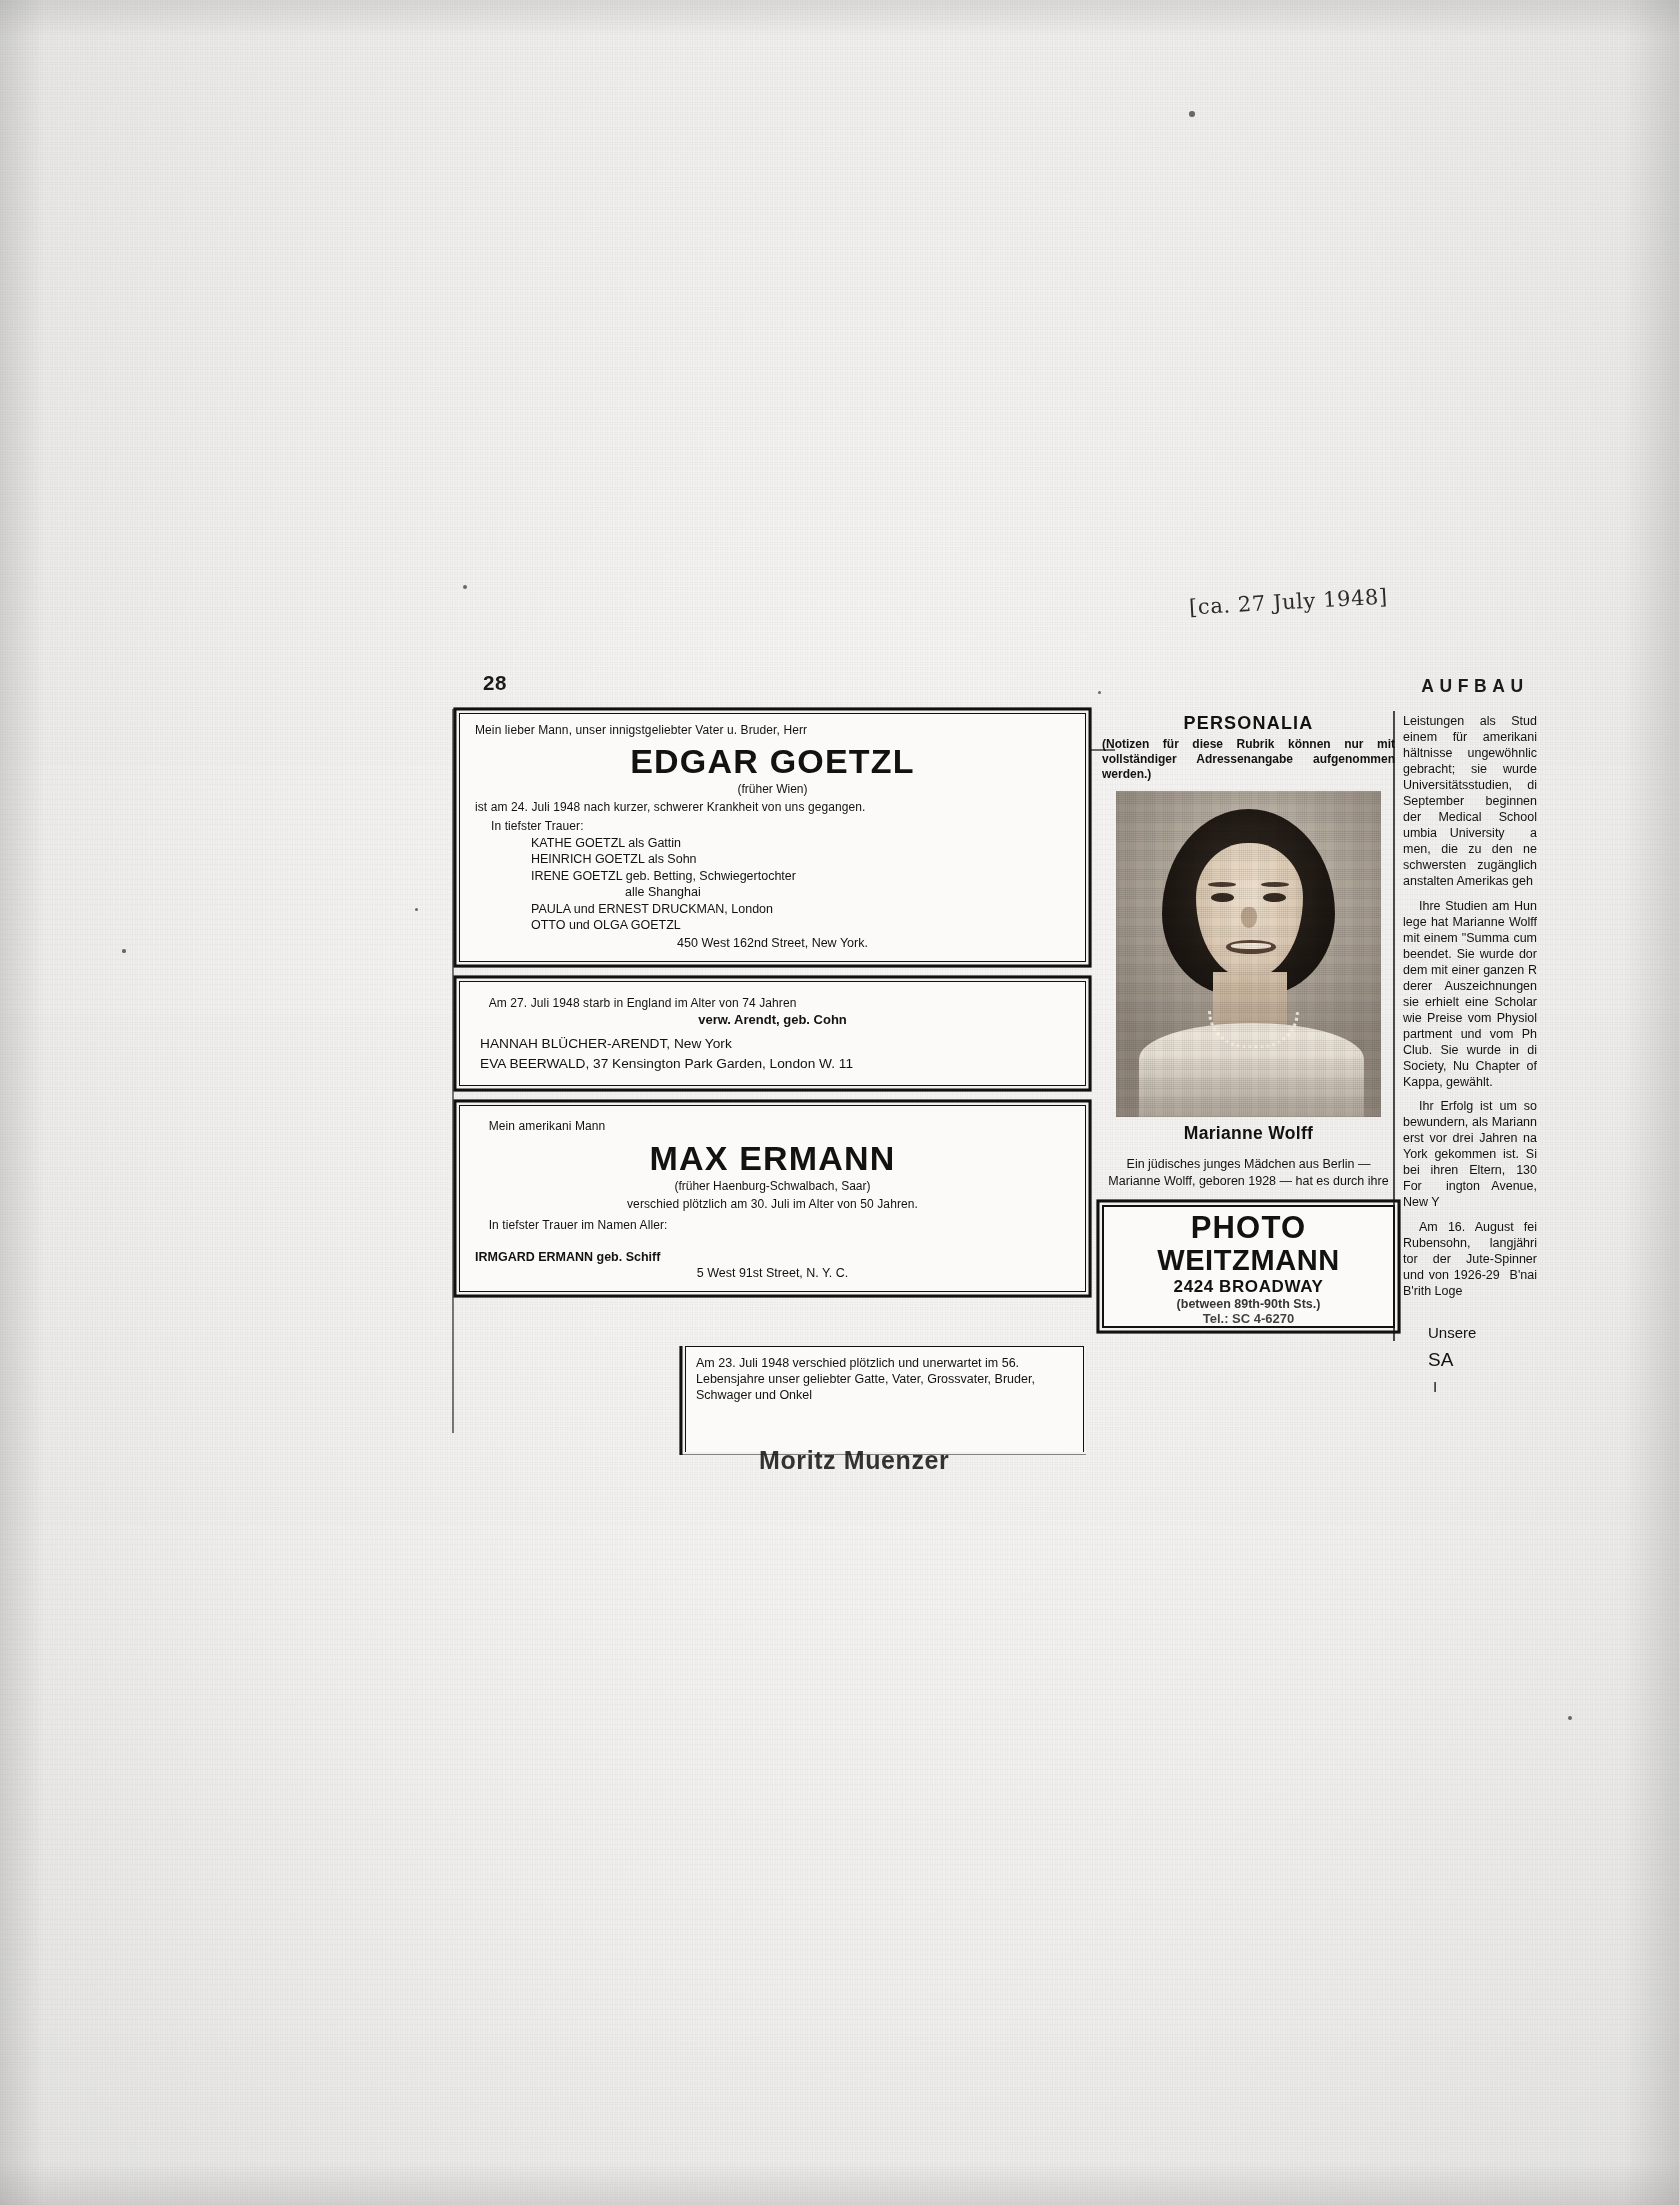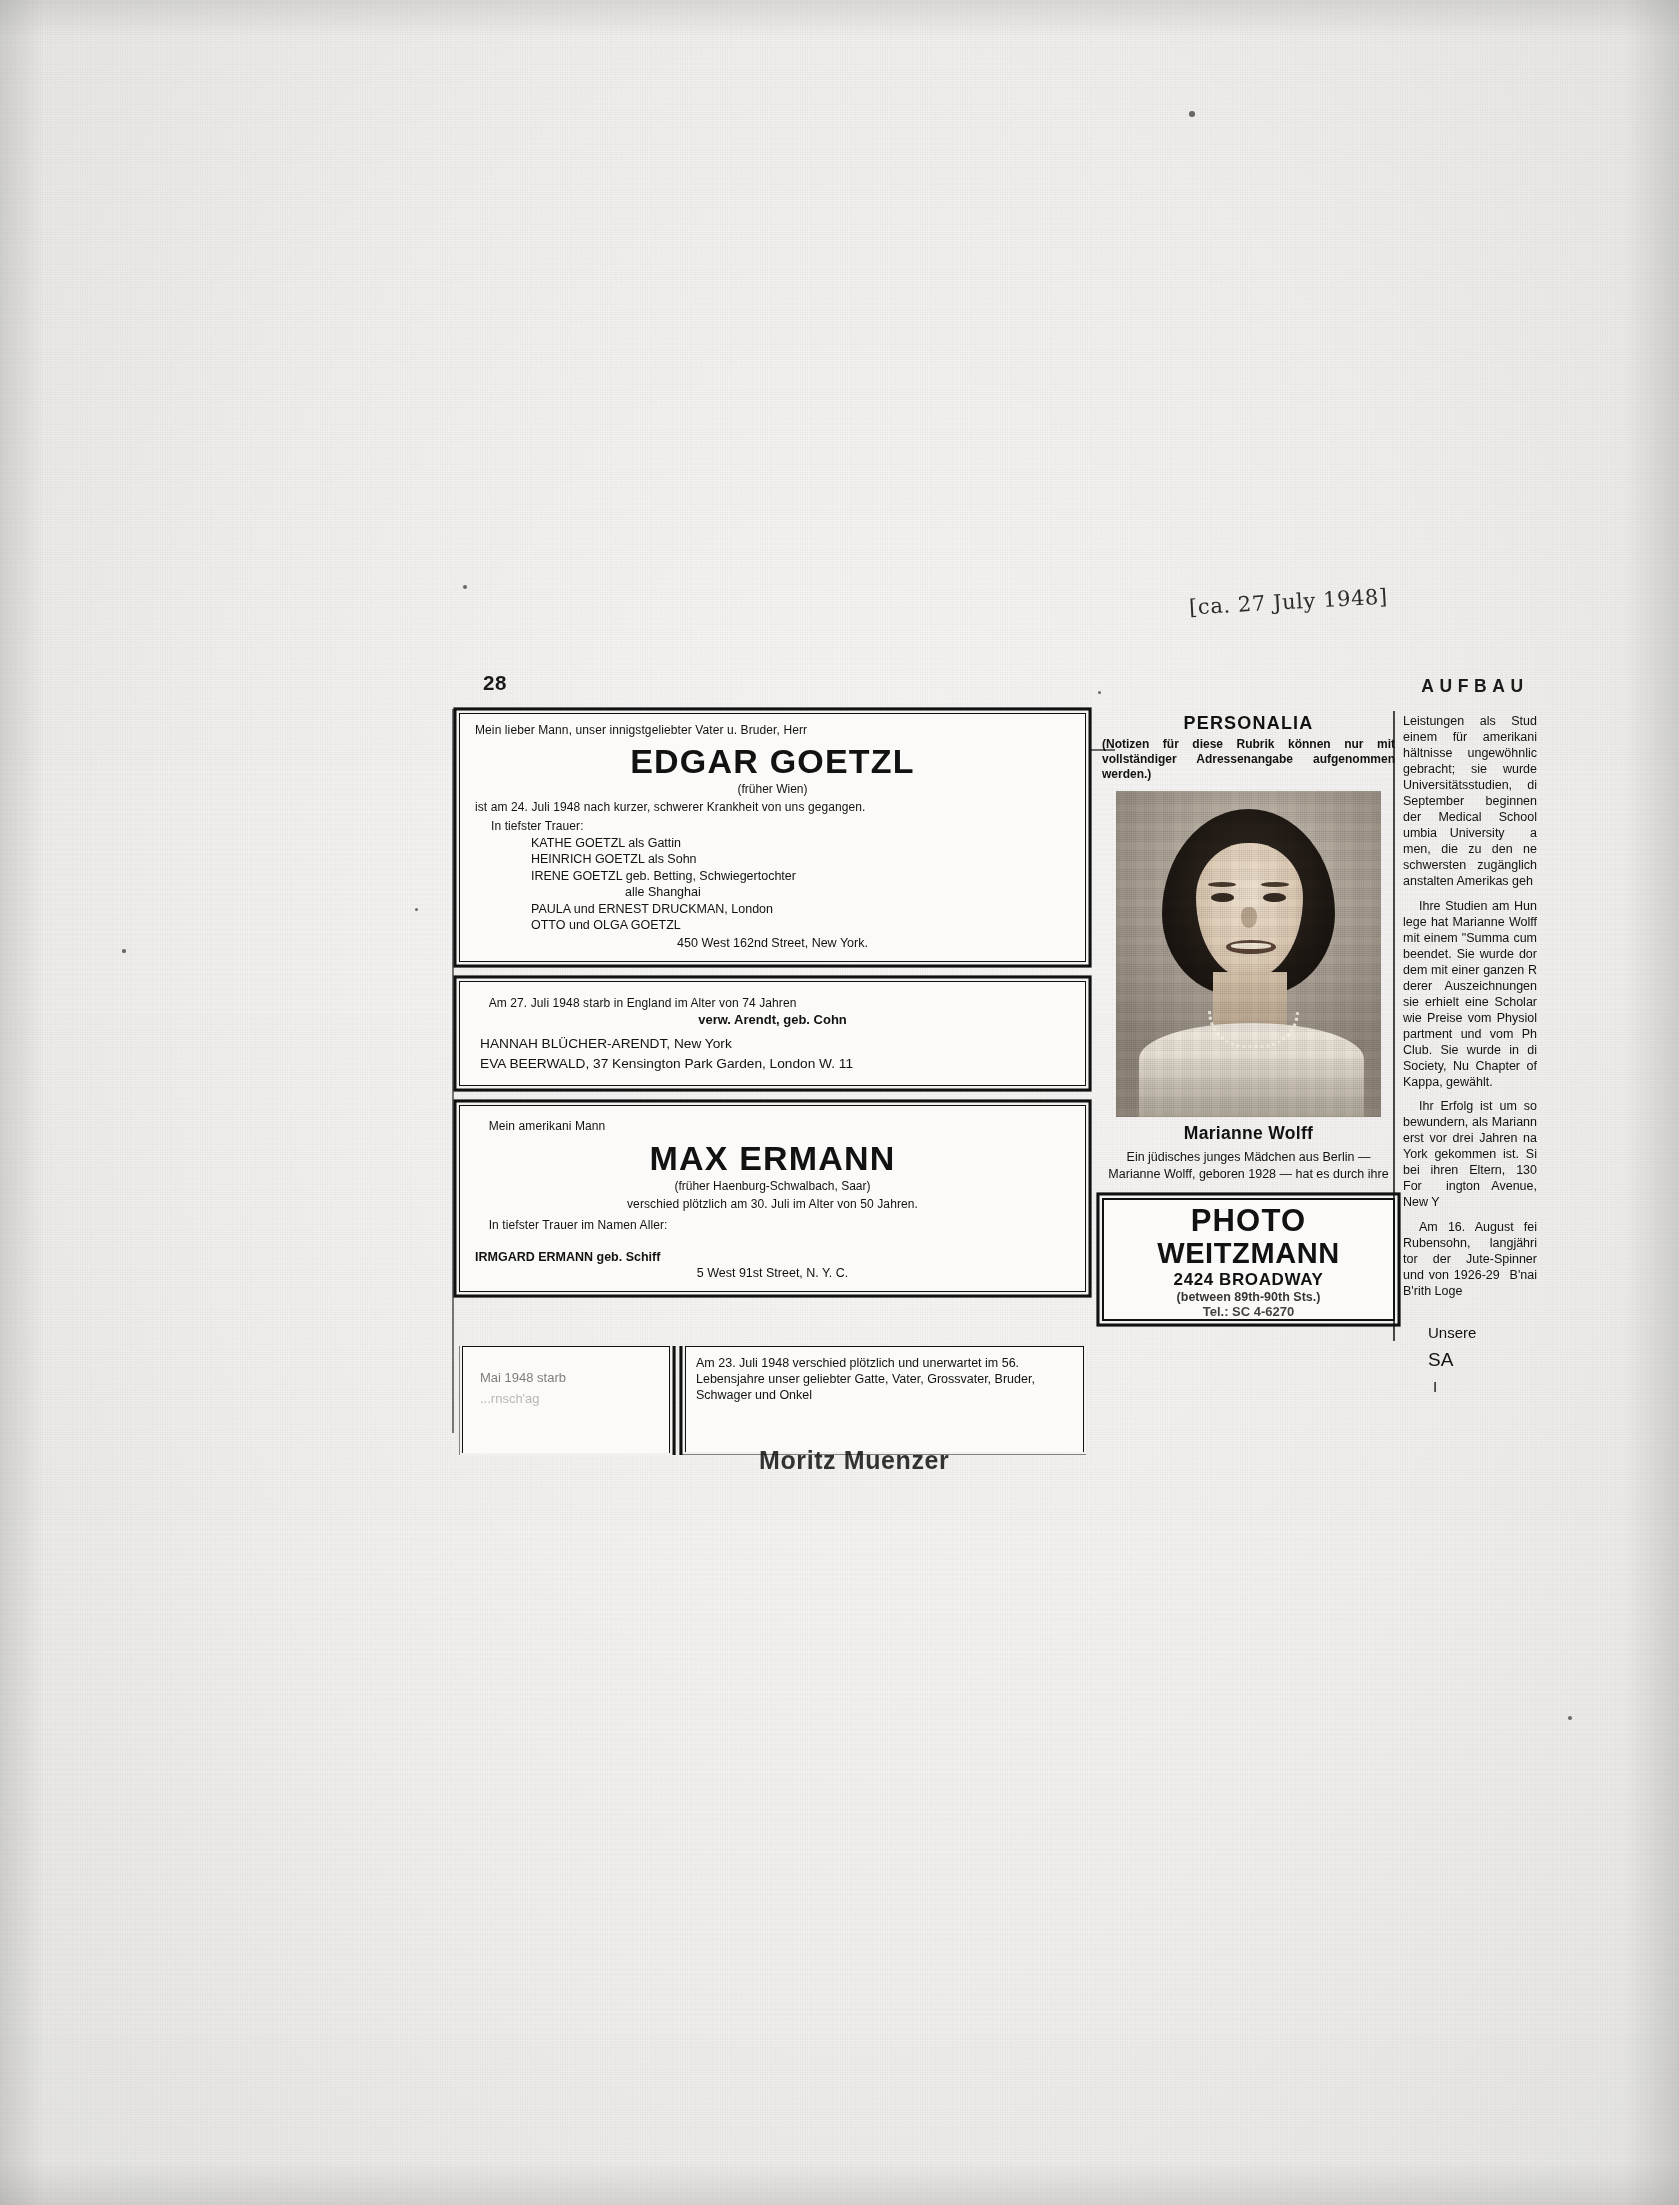--- a/index.html
+++ b/index.html
@@ -352,21 +352,21 @@
     text-align: center;
     font-size: 17.5px;
     font-weight: bold;
     margin-top: 6.2px;
     letter-spacing: 0.3px;
   }
   #photo-blurb {
     font-size: 12.5px;
     line-height: 1.3;
     text-align: center;
-    margin-top: 5px;
+    margin-top: 12px;
   }
 
   
   #ad-weitzmann {
     margin-top: 16px;
     border: 2.5px solid #111;
     box-shadow: 0 0 0 2.5px #f2f1ef, 0 0 0 5.6px #111;
     background: #fbfaf8;
     padding: 5px 6.2px 0 6.2px;
     height: 114px;
@@ -516,26 +516,20 @@
           <div class="obit-sub">(früher Haenburg-Schwalbach, Saar)</div>
           <div class="obit-small obit-center">verschied plötzlich am 30. Juli im Alter von 50 Jahren.</div>
           <div class="obit-small" style="padding-left:13.7px; margin-top:7px;">In tiefster Trauer im Namen Aller:</div>
           <div class="survivors b" style="text-align:left; margin-top:17px;">IRMGARD ERMANN geb. Schiff</div>
           <div class="obit-addr obit-center">5 West 91st Street, N. Y. C.</div>
         </div>
 
       </div>
 
       <div id="bottom-row">
-        <div id="bottom-left-box">
-          <div id="bottom-left-text">
-            <div class="faded">Mai 1948 starb</div>
-            <div class="faded2">...rnsch'ag</div>
-          </div>
-        </div>
         <div id="bottom-right-box">
           <div>Am 23. Juli 1948 verschied plötzlich und unerwartet im 56. Lebensjahre unser geliebter Gatte, Vater, Grossvater, Bruder, Schwager und Onkel</div>
         </div>
       </div>
       <div id="muenzer-name" class="faded">Moritz Muenzer</div>
 
       <div id="col-personalia">
         <div id="personalia-title">PERSONALIA</div>
         <div id="personalia-note">(Notizen für diese Rubrik können nur mit vollständiger Adressenangabe aufgenommen werden.)</div>
 

